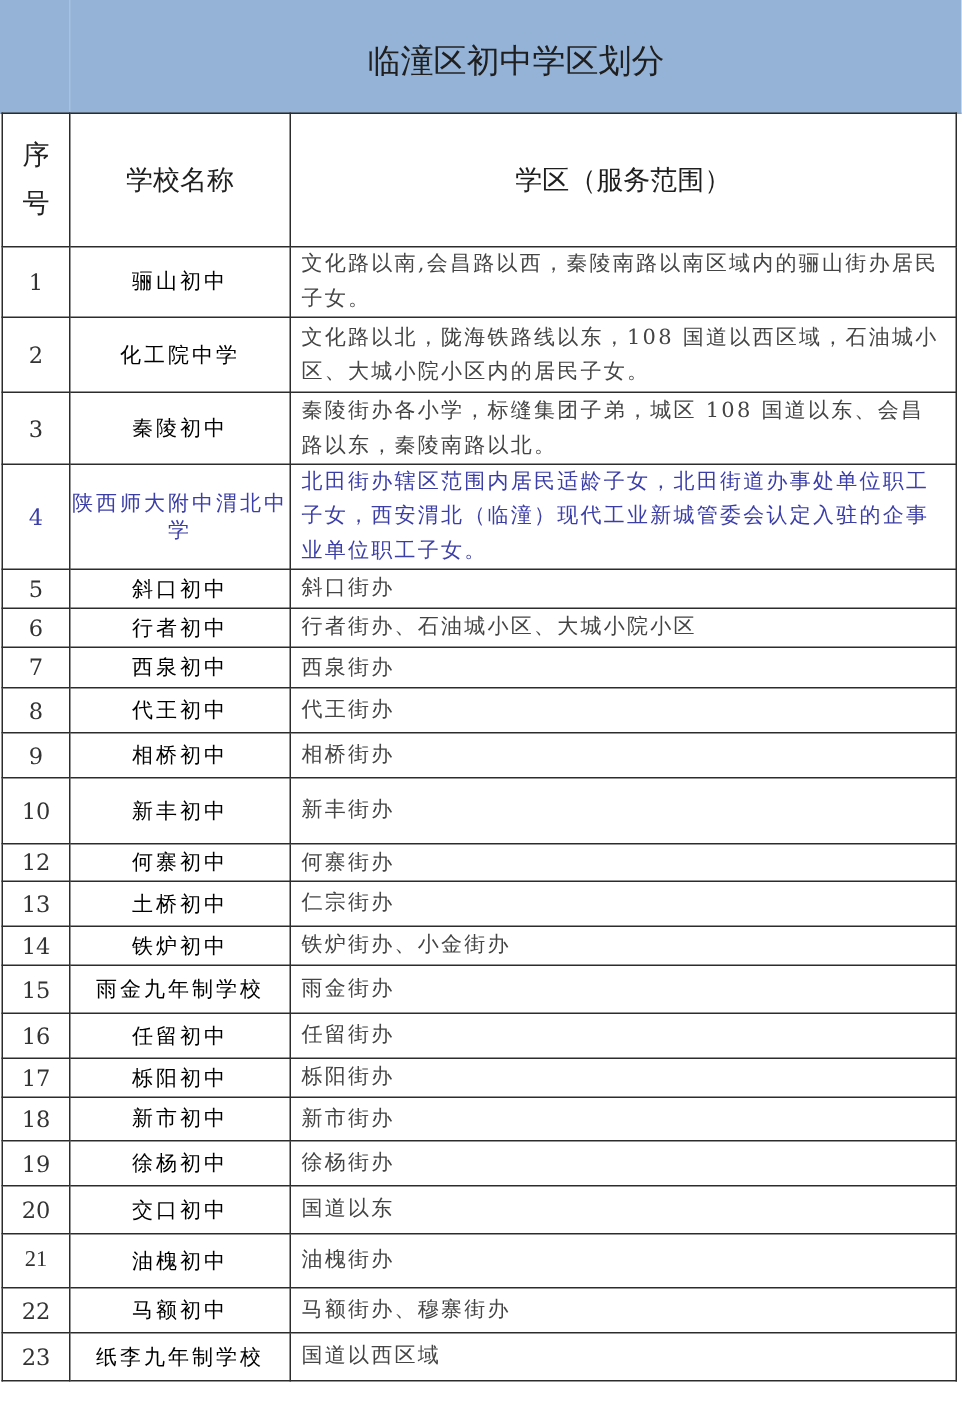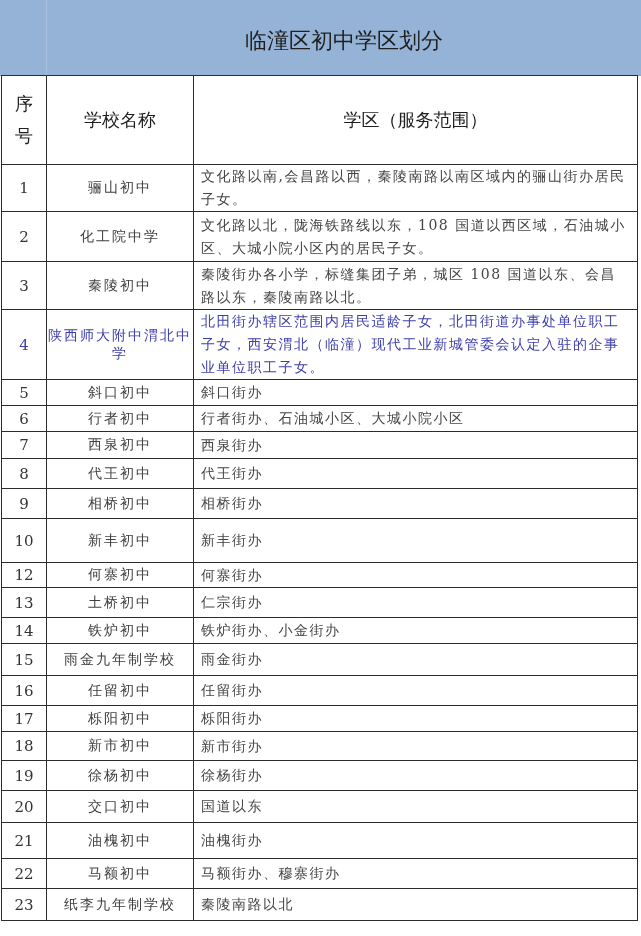--- a/index.html
+++ b/index.html
@@ -9,21 +9,21 @@
                 border-bottom:1px solid #8aa6c8; }
   .title-band .divider { position:absolute; left:46px; top:0; width:1px; height:75px; background:#a8c1de; }
   .title-text { position:absolute; left:47px; right:0; top:26px; text-align:center;
                 font-family:"DejaVu Sans","Liberation Sans",sans-serif; font-size:22px; color:#1f1f1f; }
   table { position:absolute; left:1px; top:75px; width:636px; border-collapse:collapse; table-layout:fixed; }
   td, th { border:1.5px solid #2c2c2c; padding:0; font-weight:normal; }
   col.c1 { width:45px; } col.c2 { width:147px; } col.c3 { width:444px; }
   .hdr th { height:88px; font-family:"DejaVu Sans","Liberation Sans",sans-serif; font-size:18px; color:#1f1f1f; text-align:center; }
   .hdr .num-h { line-height:32px; }
   td.num { text-align:center; font-size:15px; color:#333; }
-  td.name { text-align:center; font-size:14px; letter-spacing:2px; color:#404040; }
+  td.name { text-align:center; font-size:14px; letter-spacing:2px; color:#000000; }
   td.area { text-align:left; font-size:14px; letter-spacing:1.5px; line-height:23px; padding:0 6px 0 7px; color:#444; }
   tr.blue td { color:#3c3ea8; }
 </style>
 </head>
 <body>
 
 <div class="title-band">
   <div class="divider"></div>
   <div class="title-text">临潼区初中学区划分</div>
 </div>
@@ -133,29 +133,29 @@
       <tr style="height: 30px;">
         <td class="num">19</td>
         <td class="name">徐杨初中</td>
         <td class="area">徐杨街办</td>
       </tr>
       <tr style="height: 32px;">
         <td class="num">20</td>
         <td class="name">交口初中</td>
         <td class="area">国道以东</td>
       </tr>
-      <tr style="height: 36px;">
+      <tr style="height: 36px; font-family: Liberation Serif, serif;">
         <td class="num">21</td>
         <td class="name">油槐初中</td>
         <td class="area">油槐街办</td>
       </tr>
       <tr style="height: 30px;">
         <td class="num">22</td>
         <td class="name">马额初中</td>
         <td class="area">马额街办、穆寨街办</td>
       </tr>
       <tr style="height: 32px;">
         <td class="num">23</td>
         <td class="name">纸李九年制学校</td>
-        <td class="area">秦陵南路以北</td>
+        <td class="area">国道以西区域</td>
       </tr>
     </tbody>
 </table>
 
 </body></html>

